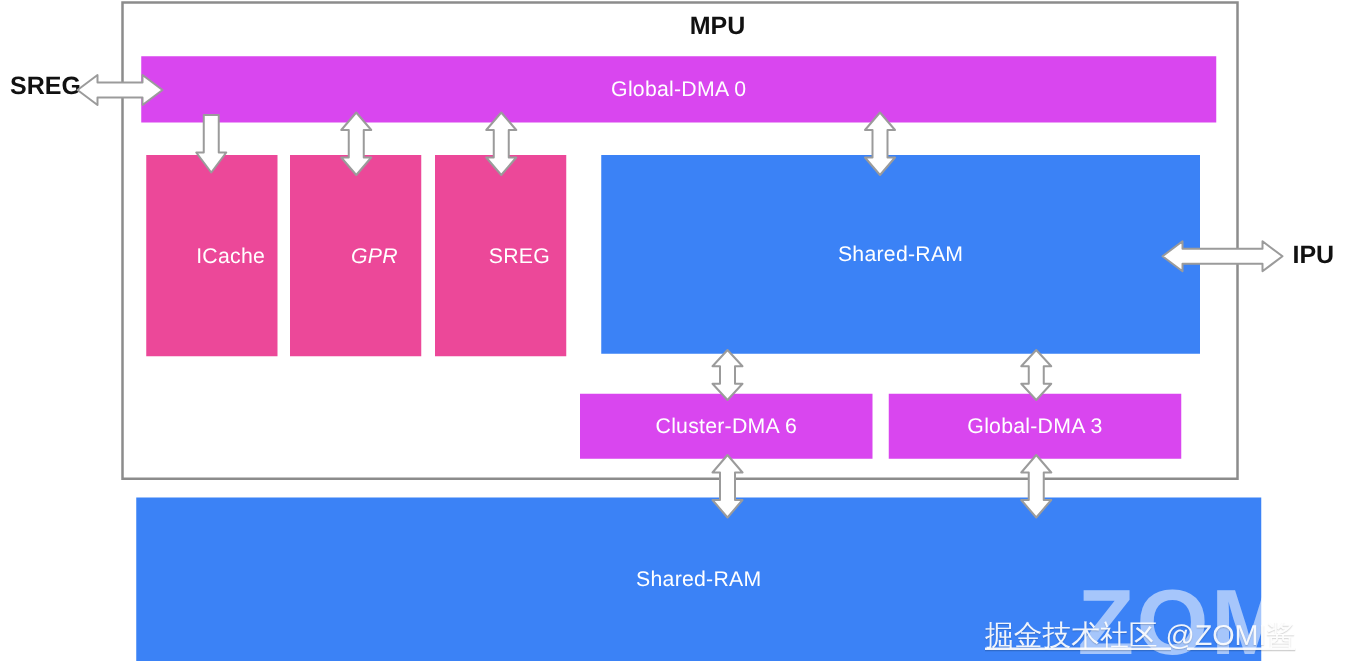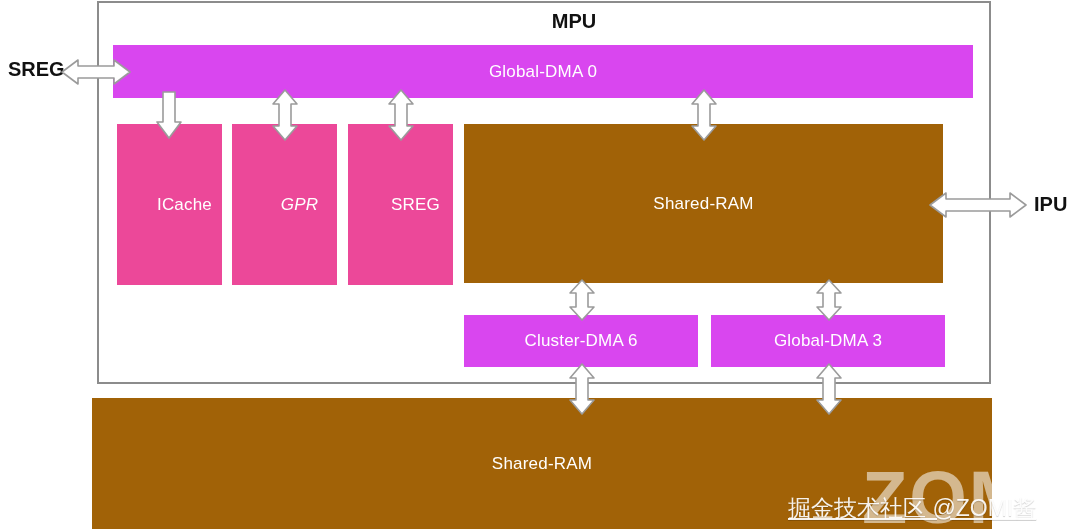--- a/index.html
+++ b/index.html
@@ -22,21 +22,21 @@
     box-sizing: border-box;
     display: flex;
     align-items: center;
     justify-content: center;
     color: #ffffff;
     font-size: 17px;
     letter-spacing: 0.2px;
     z-index: 3;
   }
   .box.green  { background: #d946ef; text-align: right; }
-  .box.pink   { background: #a16207; }
+  .box.pink   { background: #3b82f6; margin-left: 17px; }
   .box.gray   { background: #ec4899; padding-left: 30px; }
 
   .mpu-frame {
     position: absolute;
     left: 97px;
     top: 1px;
     width: 894px;
     height: 383px;
     border: 2px solid #8c8c8c;
     background: #ffffff;

